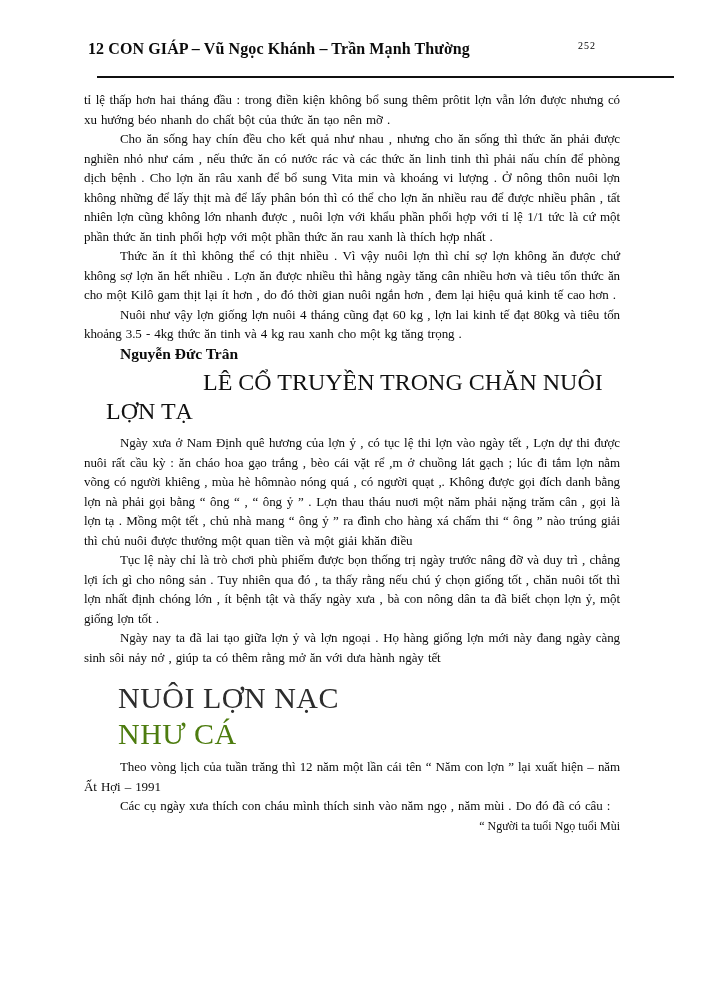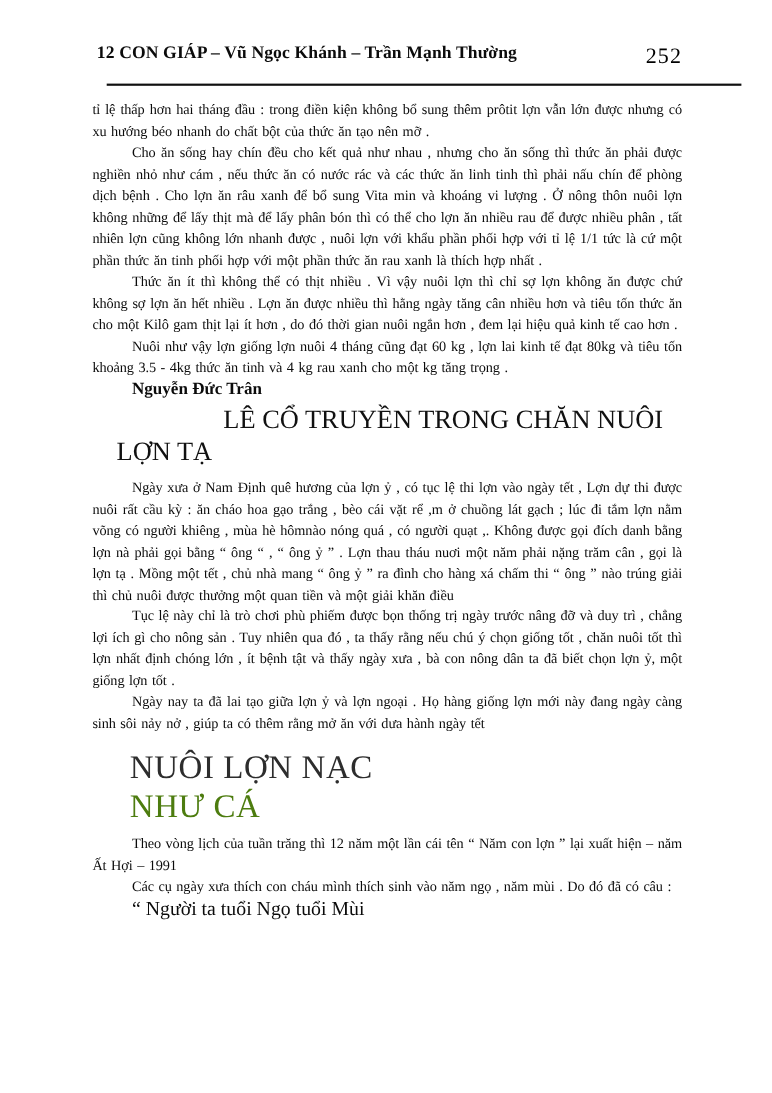--- a/index.html
+++ b/index.html
@@ -30,23 +30,23 @@
     color:#1c1c1c;
     letter-spacing:0.2px;
     border-bottom:2px solid #000;
     padding-bottom:2px;
     white-space:nowrap;
     text-decoration:none;
     cursor:pointer;
   }
   .page-number{
     position:absolute;
-    right:0;top:0px;
+    right:24px;top:0px;
     font-family:"Liberation Serif","DejaVu Serif",serif;
-    font-size:20px;
+    font-size:10px;
     color:#000;
     z-index:2;
     letter-spacing:1px;
   }
   .rule{
     margin:12px 0 0 13px;
     width:577px;
     border-top:2px solid #101010;
     height:0;
   }
@@ -78,23 +78,23 @@
   .h-nac{
     margin:13px 0 5px 34px;
     font-size:30px;
     font-weight:normal;
     line-height:36px;
   }
   .h-nac .l1{color:#2d2d2d;letter-spacing:0.5px;}
   .h-nac .l2{color:#4d7c0f;letter-spacing:0.5px;}
   .verse{
     margin:0 0 0 36px;
-    font-size:18px;
+    font-size:12px;
     line-height:21px;
-    text-align:left;
+    text-align:right;
   }
 </style>
 </head>
 <body>
 
 <div class="page">
 
   <div class="header">
     <span class="header-left">12 CON GIÁP – Vũ Ngọc Khánh – Trần Mạnh Thường</span>
     <span class="page-number">252</span>

